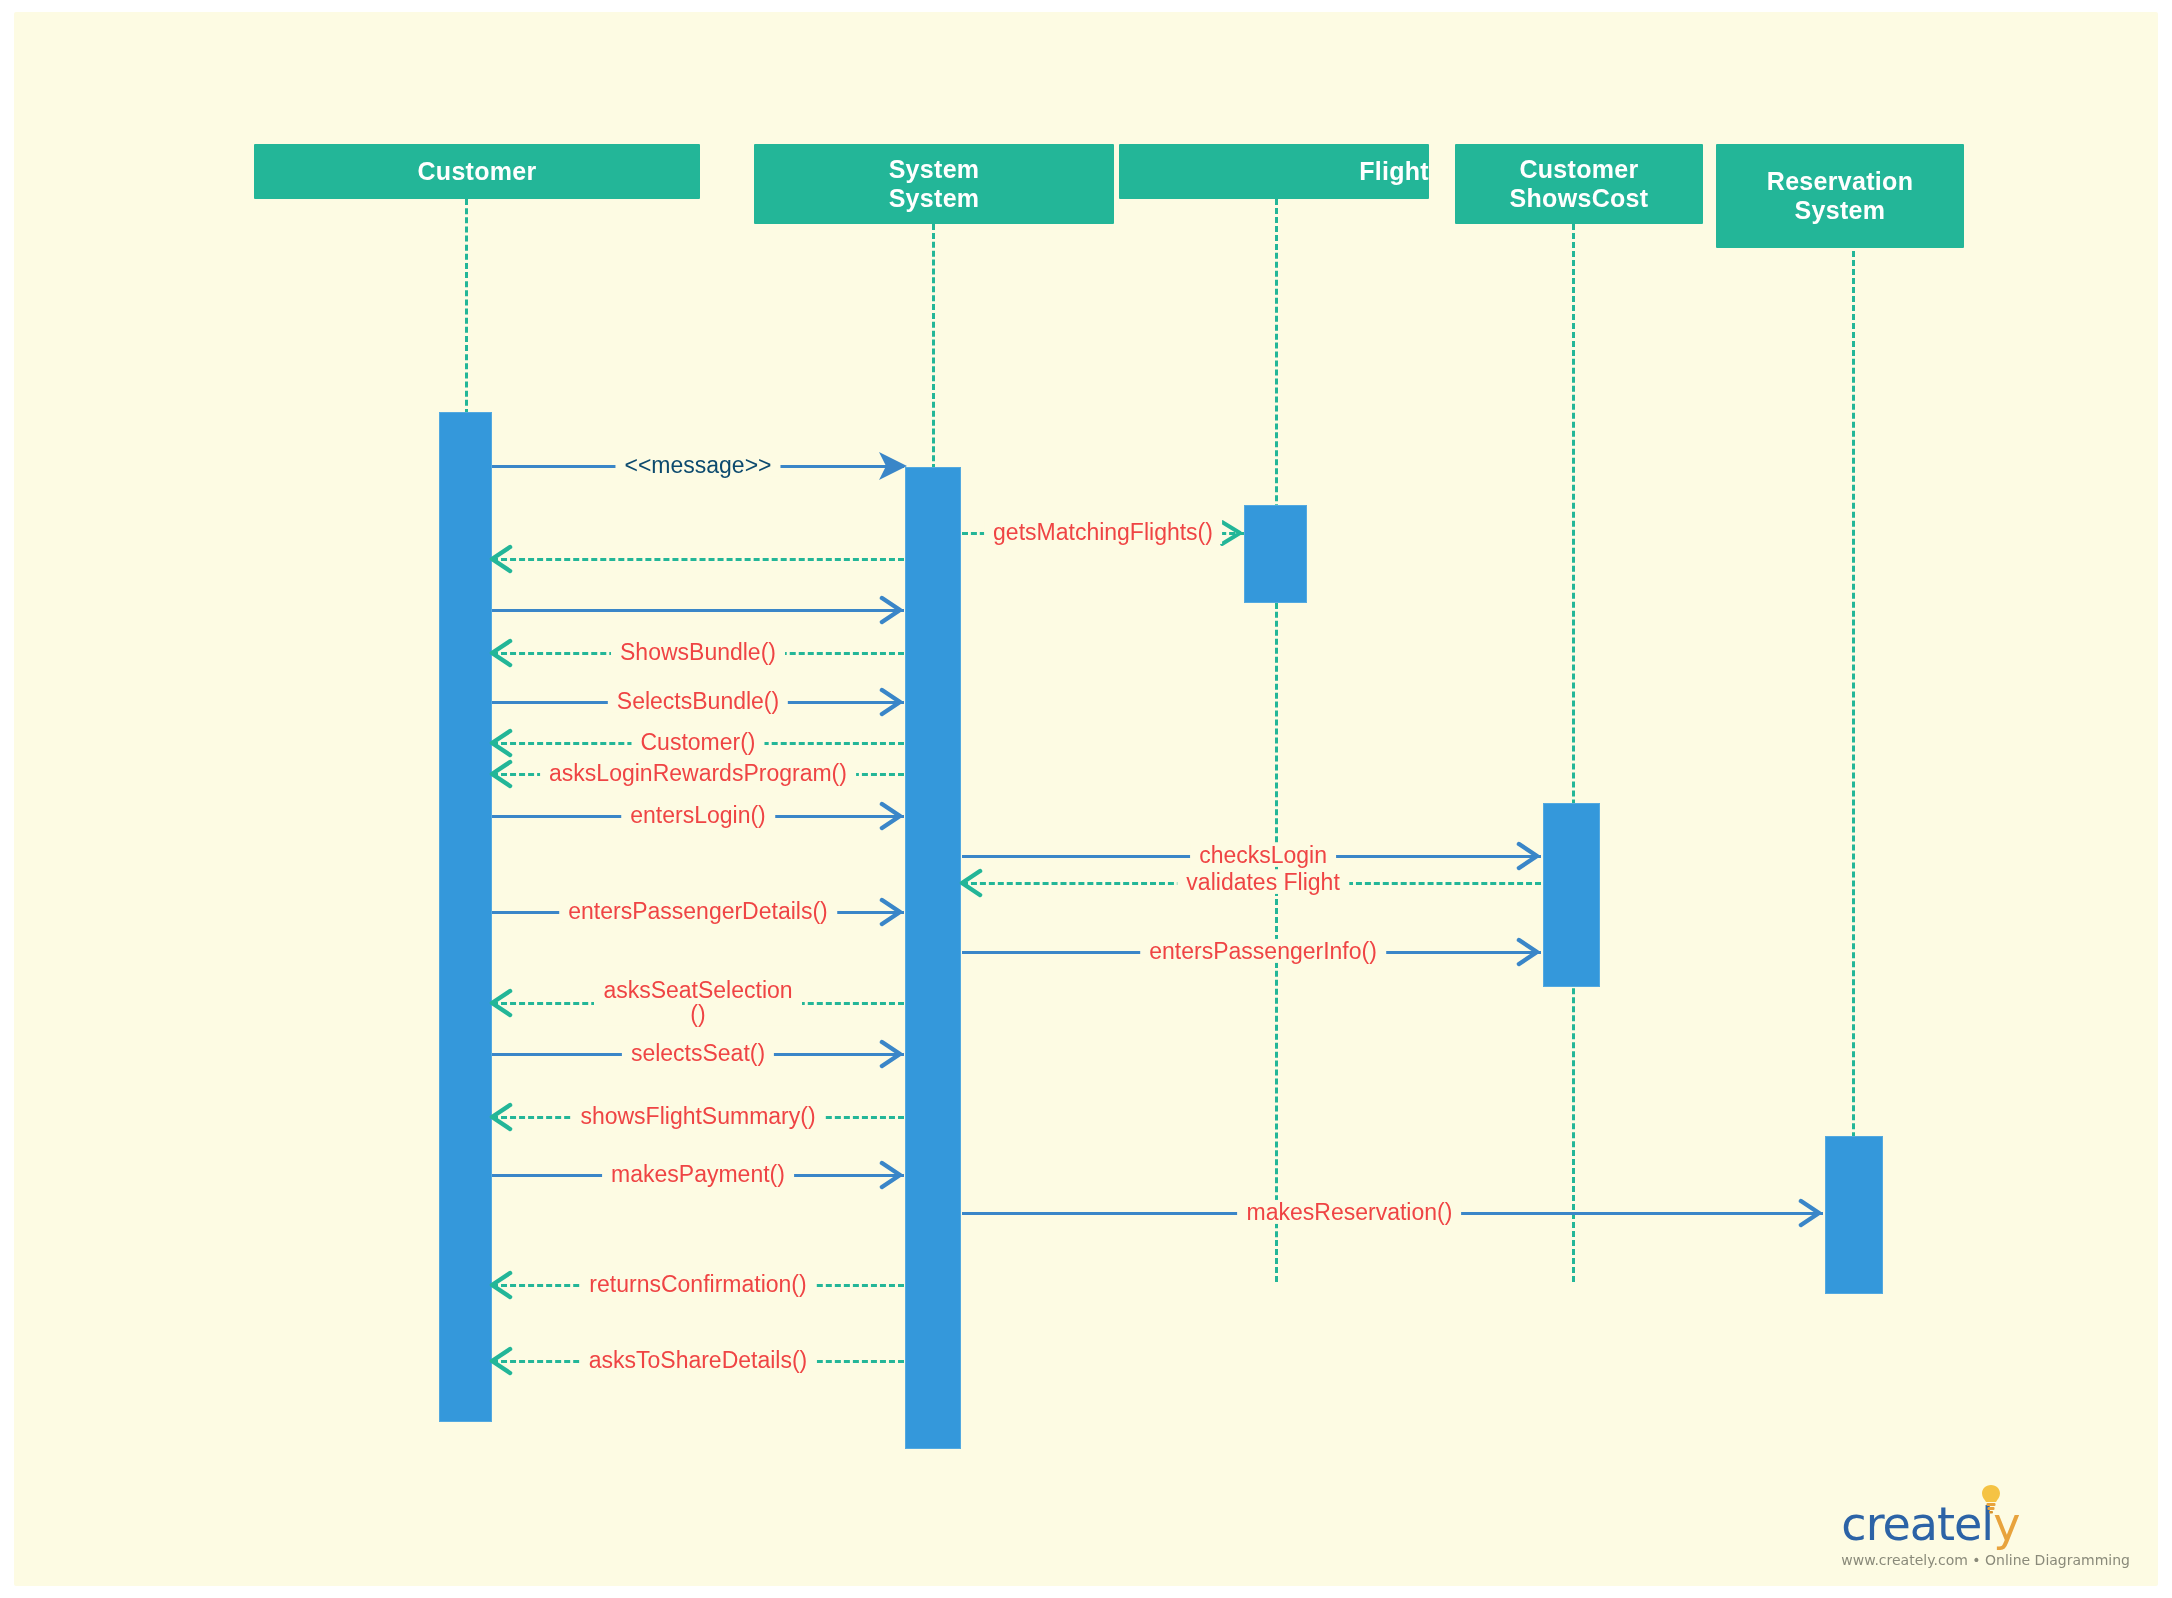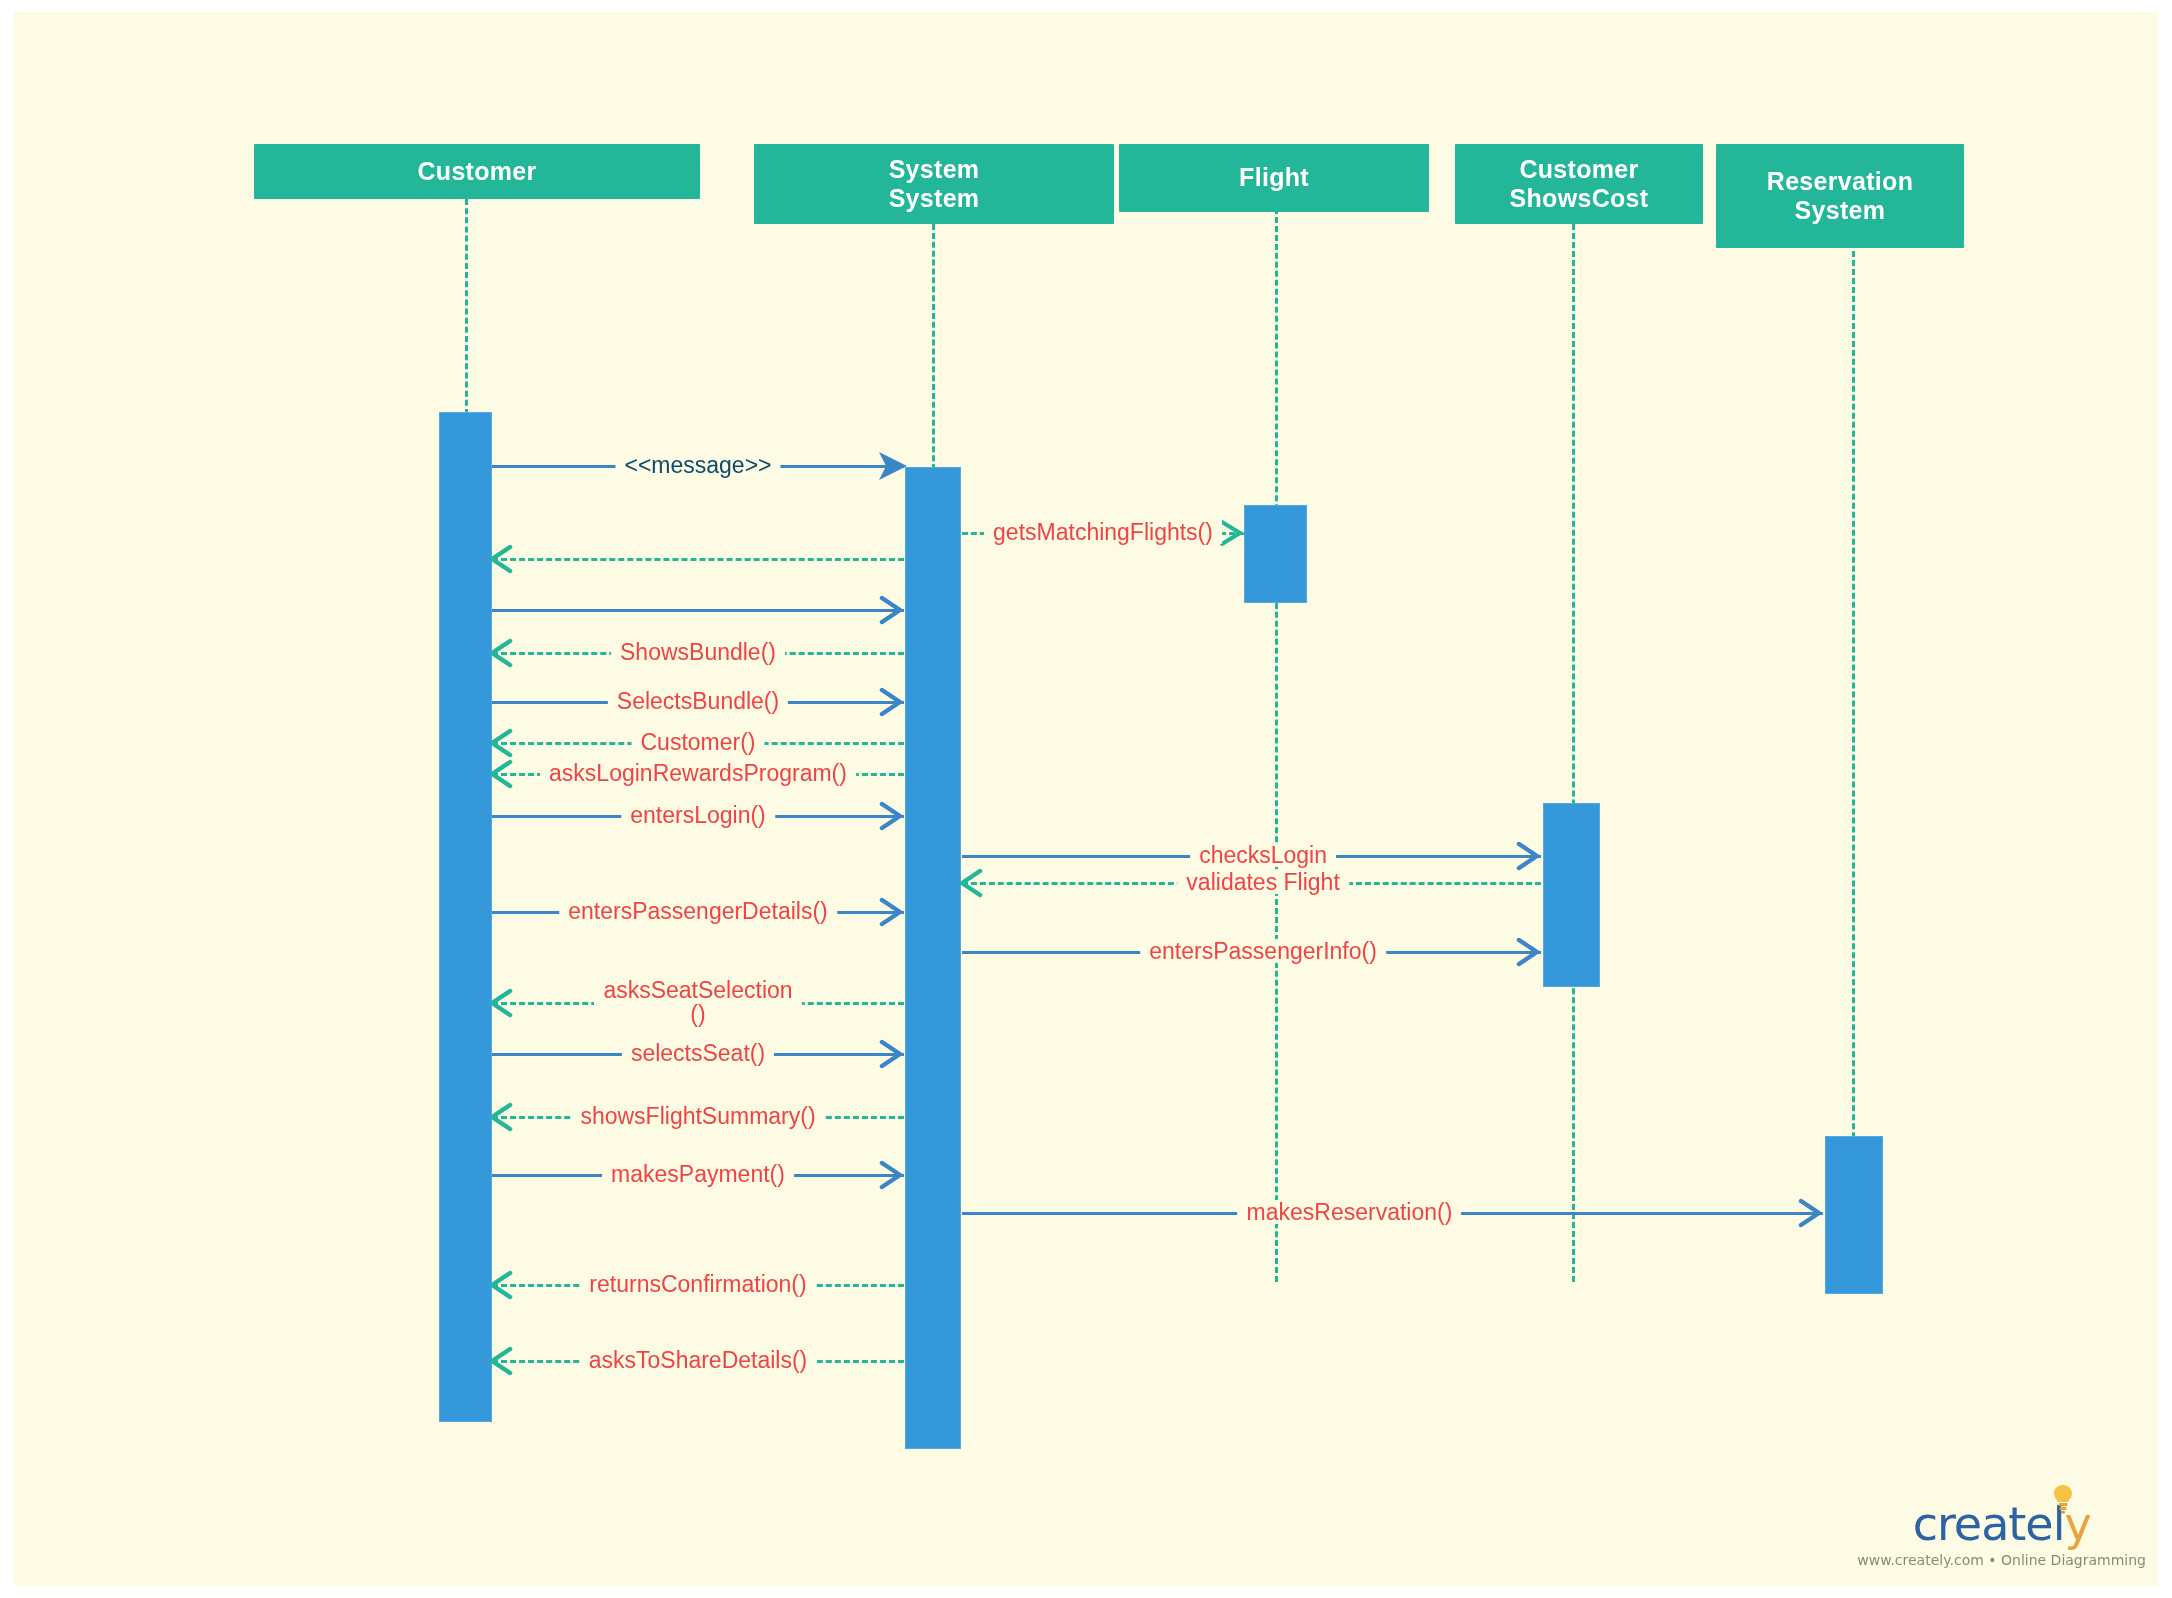--- a/index.html
+++ b/index.html
@@ -69,21 +69,21 @@
     padding:0 9px;
     font-size:23px;
     color:#ef4444;
     white-space:nowrap;
     line-height:1.05;
     text-align:center;
   }
   .mlabel.two{ white-space:normal; width:190px; }
 
   
-  #wm{ position:absolute; right:12px; bottom:18px; text-align:center; }
+  #wm{ position:absolute; right:28px; bottom:18px; text-align:left; }
   #wm .logo{
     font-size:46px; letter-spacing:-1px;
     color:#2c63a6; font-family:"DejaVu Sans", sans-serif;
     line-height:1; position:relative; display:inline-block;
   }
   #wm .logo .y{ color:#e8a33d; }
   #wm .bulb{
     position:absolute; right:17px; top:-26px;
     width:22px; height:30px;
   }
@@ -101,21 +101,21 @@
     <span>Customer</span>
   </div>
 
   <div class="head" style="left:740px;top:132px;width:360px;height:80px;">
     <span>
       <span>System</span><br>
       <span>System</span>
     </span>
   </div>
 
-  <div class="head" style="left:1105px;top:132px;width:310px;height:68px;">
+  <div class="head" style="left:1105px;top:132px;width:310px;height:55px;justify-content:flex-end;">
     <span>Flight</span>
   </div>
 
   <div class="head" style="left:1441px;top:132px;width:248px;height:80px;">
     <span>
       <span>Customer</span><br>
       <span>ShowsCost</span>
     </span>
   </div>
 

